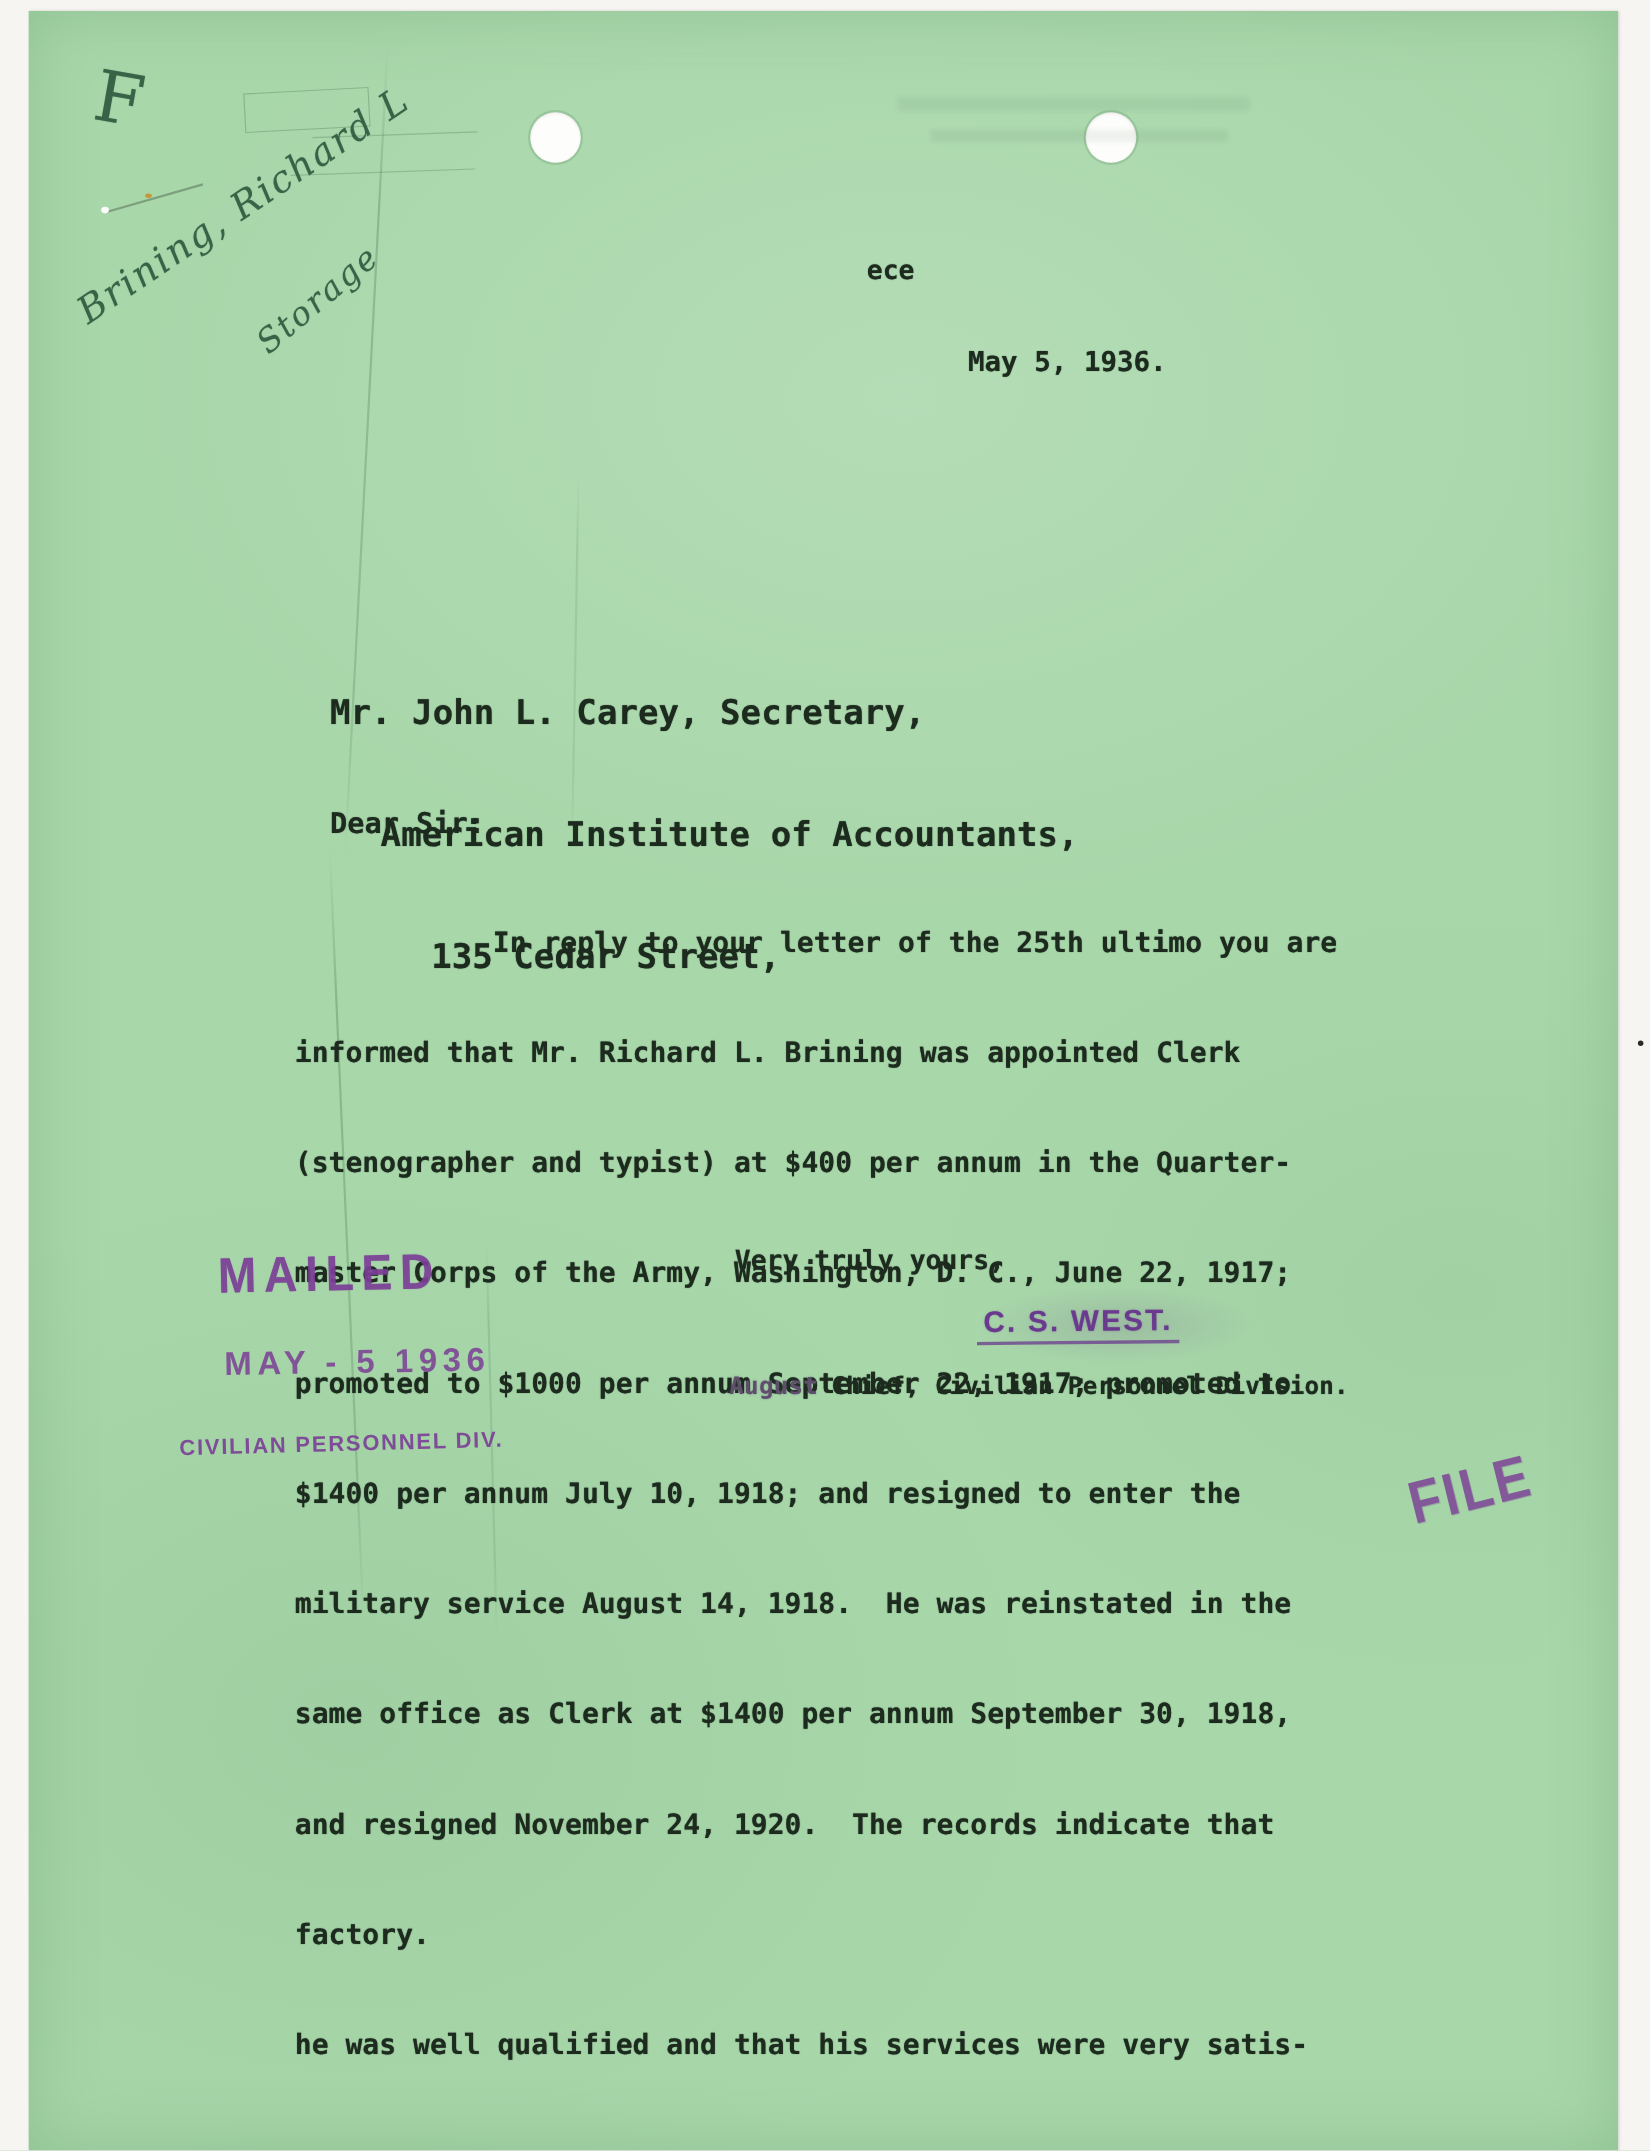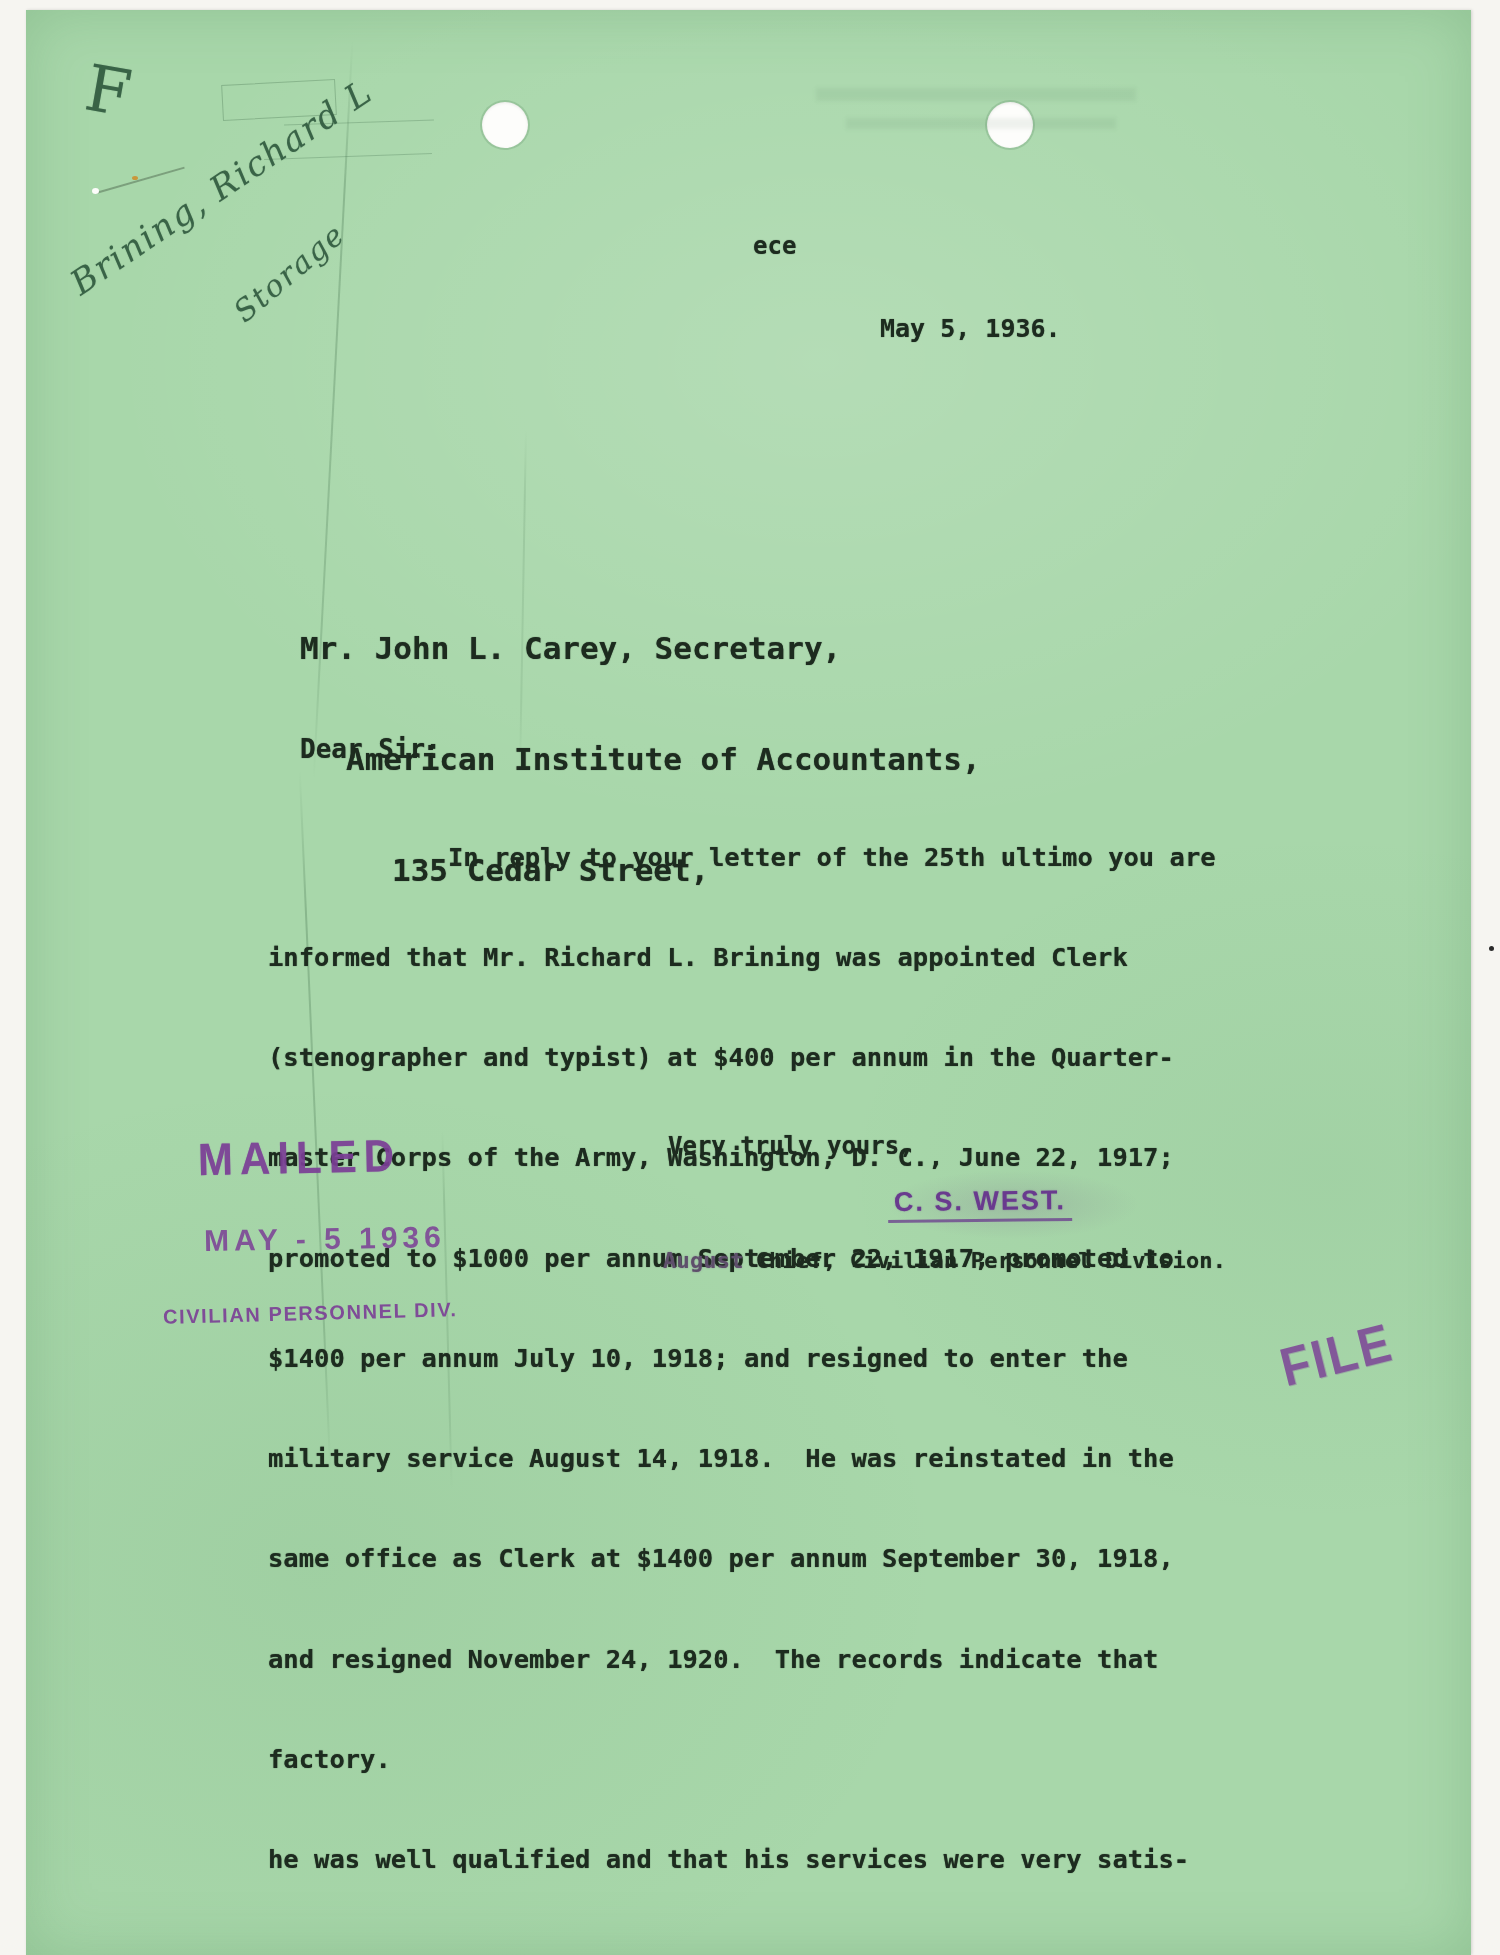--- a/index.html
+++ b/index.html
@@ -14,21 +14,21 @@
            #a8d7aa;
          box-shadow: inset 0 0 60px rgba(70,130,80,0.25), 1px 0 3px rgba(0,0,0,0.15);}
   
   .hole{position:absolute;width:46px;height:46px;border-radius:50%;background:#fdfdfb;
         box-shadow:0 0 0 2px rgba(90,140,100,0.25), inset 0 1px 3px rgba(0,0,0,0.08);}
   .hole.h1{left:456px;top:92px;}
   .hole.h2{left:961px;top:92px;}
   
   .type{position:absolute;color:#1d2b1f;font-weight:bold;letter-spacing:0;
         text-shadow:0 0 1px rgba(25,40,28,0.75);white-space:pre;}
-  .typist-mark{left:727px;top:222px;font-size:24px;}
+  .typist-mark{left:762px;top:222px;font-size:24px;}
   .date-line{left:854px;top:304px;font-size:25px;}
   .recipient{left:274px;top:546px;font-size:31px;line-height:37px;}
   .recipient .r1{margin-left:46px;}
   .recipient .r2{margin-left:92px;}
   .recipient .r3{margin-left:138px;}
   .salutation{left:274px;top:724px;font-size:26px;}
   .body-block{left:242px;top:764px;width:960px;font-size:25.5px;line-height:33.4px;}
   .body-block .indent{text-indent:180px;}
   .closing{left:642px;top:1122px;font-size:24px;}
   .sig-title{left:637px;top:1238px;font-size:22px;letter-spacing:0.2px;}

